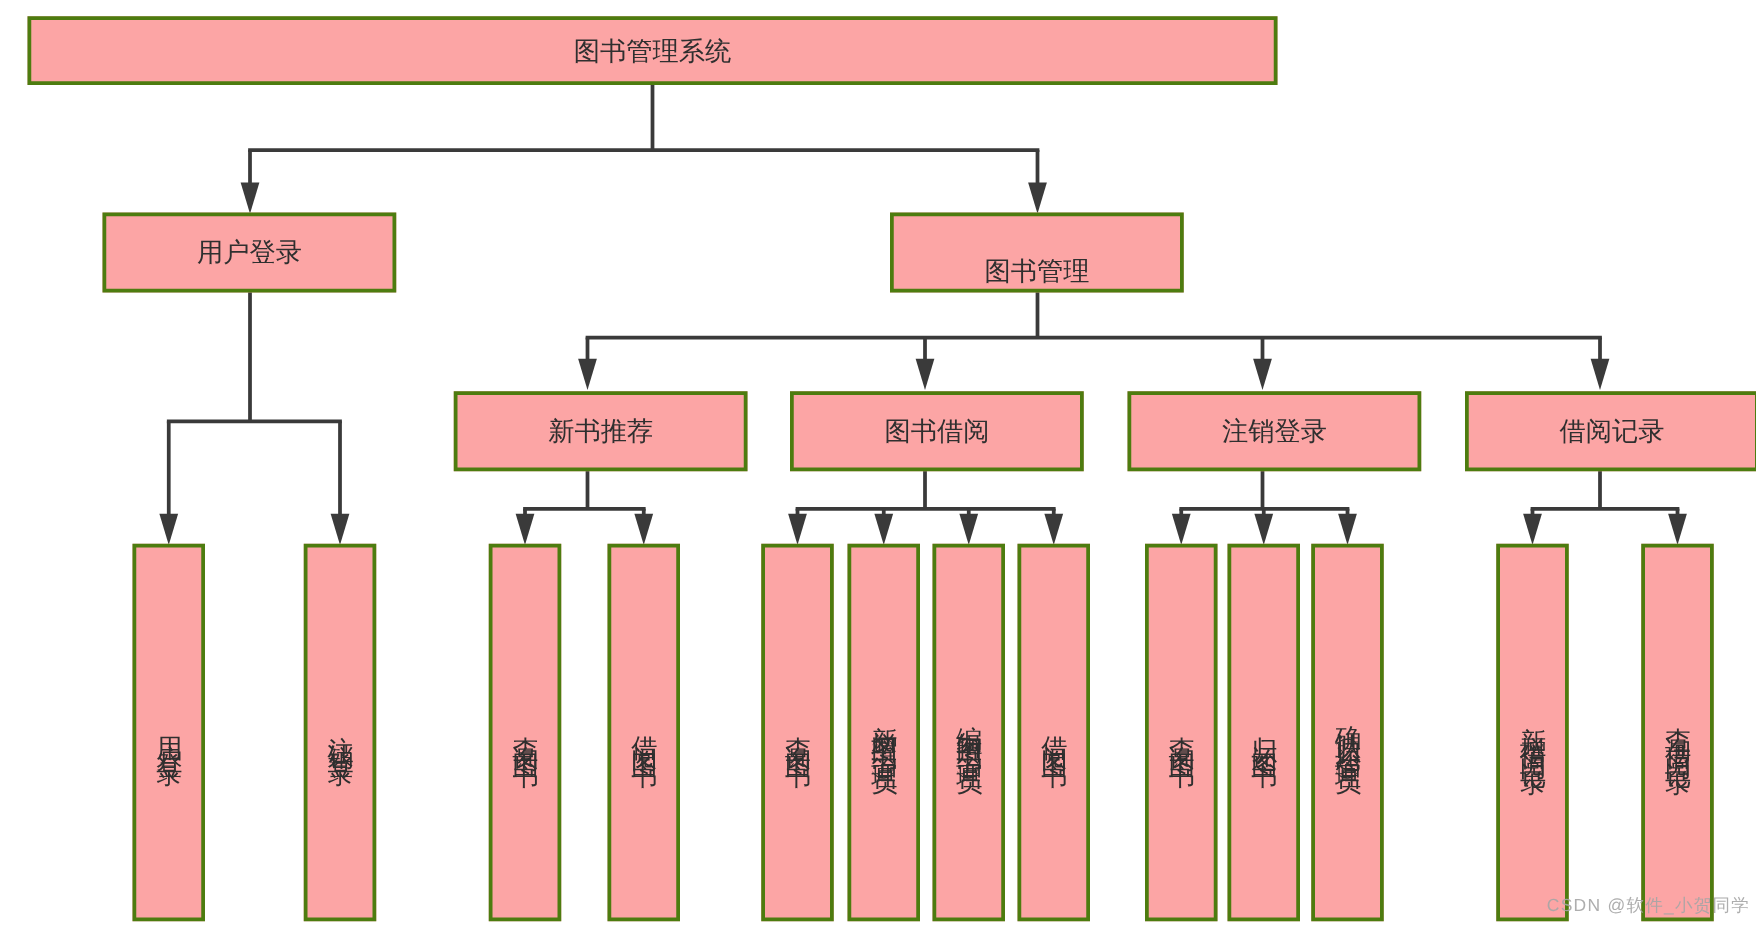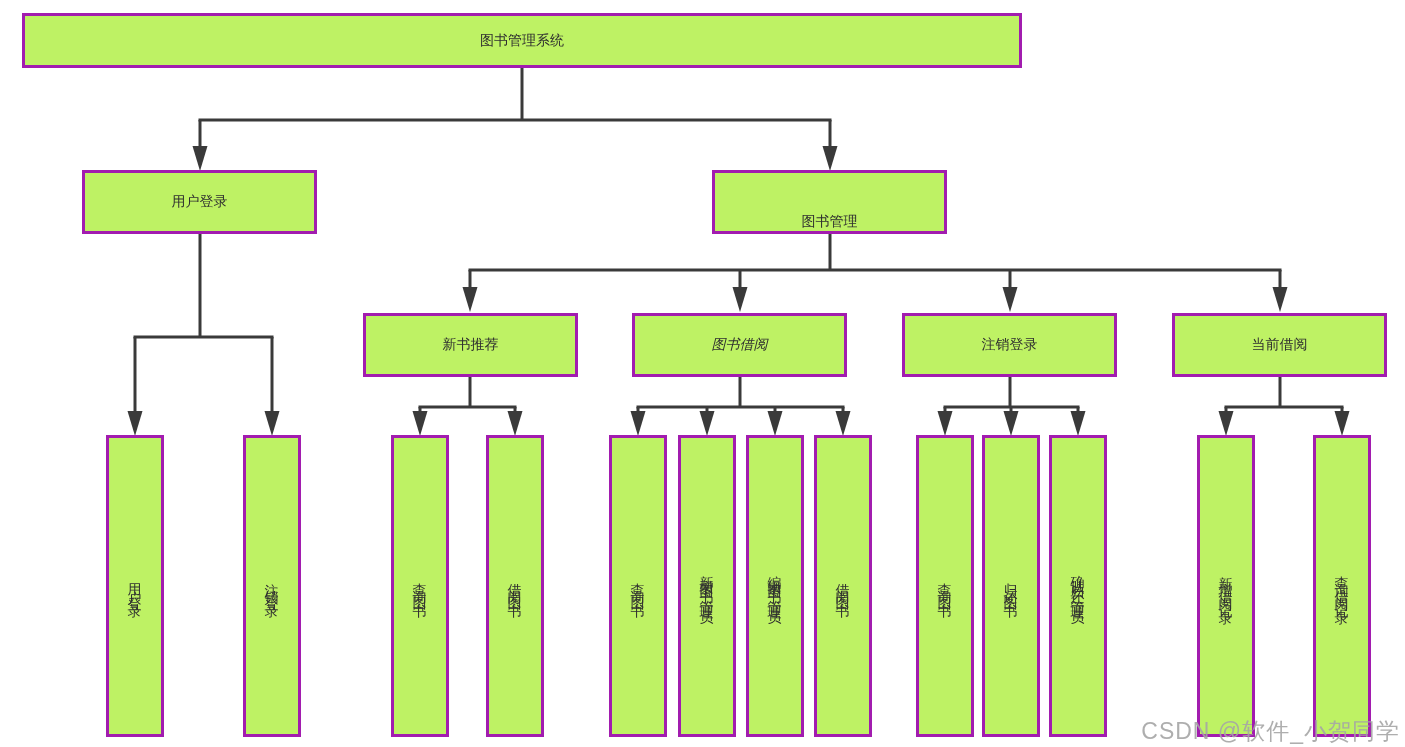--- a/index.html
+++ b/index.html
@@ -17,53 +17,53 @@
   }
   #connectors {
     position: absolute;
     left: 0;
     top: 0;
     z-index: 0;
   }
   .box {
     position: absolute;
     box-sizing: border-box;
-    background: #bef264;
-    border: 3px solid #a21caf;
+    background: #fca5a5;
+    border: 3px solid #4d7c0f;
     display: flex;
     align-items: center;
     justify-content: center;
     color: #2f2f2f;
-    font-size: 14px;
+    font-size: 21px;
     z-index: 1;
     text-align: center;
   }
   .vbox {
     top: 435px;
     width: 58px;
     height: 302px;
   }
   .vbox .vtext {
     writing-mode: vertical-rl;
     text-orientation: mixed;
     letter-spacing: 7px;
     line-height: 1;
     white-space: nowrap;
   }
   .vbox .vtext.long {
     letter-spacing: 5px;
   }
   .lvl2 { top: 170px; width: 235px; height: 64px; }
-  .lvl3 { top: 313px; width: 215px; height: 64px; }
+  .lvl3 { top: 313px; width: 235px; height: 64px; }
   #watermark {
     position: absolute;
     right: 5px;
     top: 716px;
     z-index: 2;
-    font-size: 23px;
+    font-size: 14px;
     color: rgba(165,165,165,0.9);
     letter-spacing: 1px;
     white-space: nowrap;
   }
 </style>
 </head>
 <body>
 
 <div id="stage">
 
@@ -136,28 +136,28 @@
   <div class="box lvl2" style="left:82px;">
     <span>用户登录</span>
   </div>
   <div class="box lvl2" style="left:712px;align-items:flex-end;">
     <span>图书管理</span>
   </div>
 
   <div class="box lvl3" style="left:363px;">
     <span>新书推荐</span>
   </div>
-  <div class="box lvl3" style="left:632px;font-style:italic;">
+  <div class="box lvl3" style="left:632px;">
     <span>图书借阅</span>
   </div>
   <div class="box lvl3" style="left:902px;">
     <span>注销登录</span>
   </div>
   <div class="box lvl3" style="left:1172px;">
-    <span>当前借阅</span>
+    <span>借阅记录</span>
   </div>
 
   <div class="box vbox" style="left:106px;">
     <span class="vtext">用户登录</span>
   </div>
   <div class="box vbox" style="left:243px;">
     <span class="vtext">注销登录</span>
   </div>
 
   <div class="box vbox" style="left:391px;">

